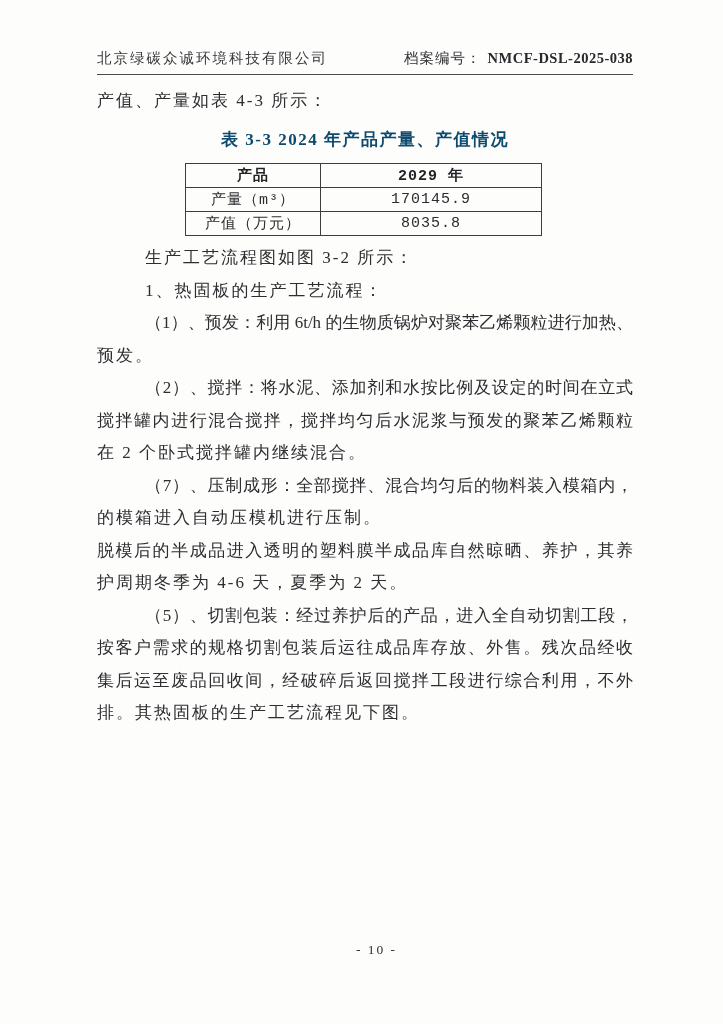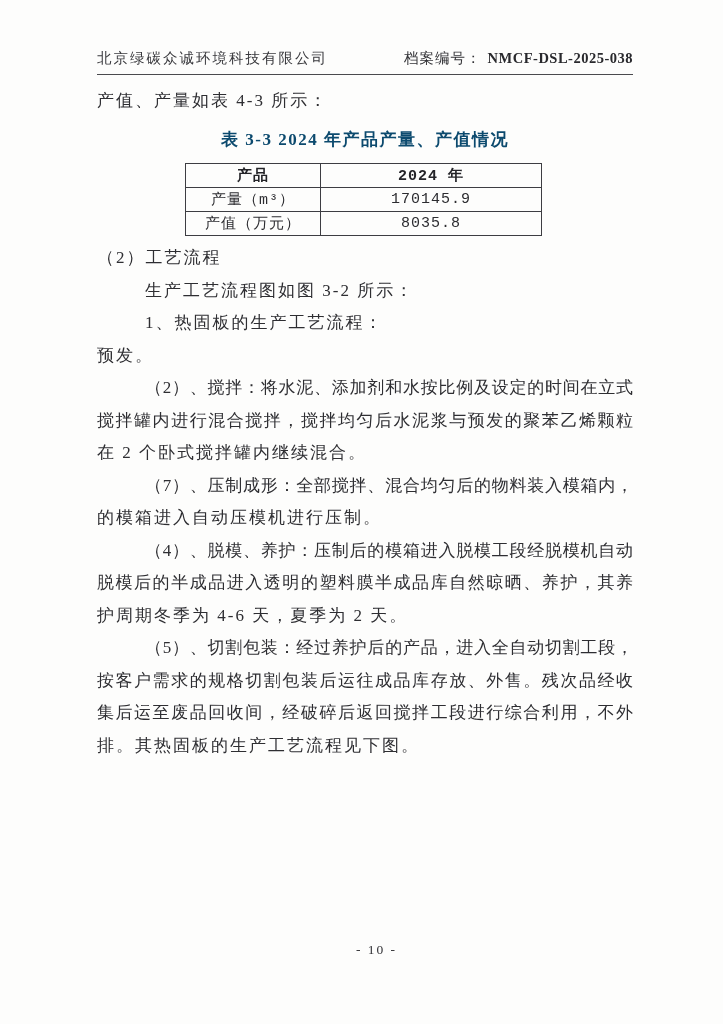--- a/index.html
+++ b/index.html
@@ -93,44 +93,43 @@
   <div class="tbl-title">表 3-3 2024 年产品产量、产值情况</div>
 
   <table class="data">
     <colgroup>
         <col class="c1">
         <col class="c2">
       </colgroup>
     <tbody>
         <tr>
       <th>产品</th>
-      <th>2024 年</th>
+      <th>2029 年</th>
     </tr>
     <tr>
       <td>产量（m³）</td>
       <td>170145.9</td>
     </tr>
     <tr>
       <td>产值（万元）</td>
       <td>8035.8</td>
     </tr>
   </tbody>
     </table>
 
   <div class="body-text">
-    <div class="line">（2）工艺流程</div>
     <div class="line indent">生产工艺流程图如图 3-2 所示：</div>
     <div class="line indent">1、热固板的生产工艺流程：</div>
+    <div class="line indent fill">（1）、预发：利用 6t/h 的生物质锅炉对聚苯乙烯颗粒进行加热、</div>
     <div class="line">预发。</div>
     <div class="line indent fill">（2）、搅拌：将水泥、添加剂和水按比例及设定的时间在立式</div>
     <div class="line fill">搅拌罐内进行混合搅拌，搅拌均匀后水泥浆与预发的聚苯乙烯颗粒</div>
     <div class="line">在 2 个卧式搅拌罐内继续混合。</div>
     <div class="line indent fill">（7）、压制成形：全部搅拌、混合均匀后的物料装入模箱内，</div>
     <div class="line">的模箱进入自动压模机进行压制。</div>
-    <div class="line indent fill">（4）、脱模、养护：压制后的模箱进入脱模工段经脱模机自动</div>
     <div class="line fill">脱模后的半成品进入透明的塑料膜半成品库自然晾晒、养护，其养</div>
     <div class="line">护周期冬季为 4-6 天，夏季为 2 天。</div>
     <div class="line indent fill">（5）、切割包装：经过养护后的产品，进入全自动切割工段，</div>
     <div class="line fill">按客户需求的规格切割包装后运往成品库存放、外售。残次品经收</div>
     <div class="line fill">集后运至废品回收间，经破碎后返回搅拌工段进行综合利用，不外</div>
     <div class="line">排。其热固板的生产工艺流程见下图。</div>
   </div>
 
   <div class="footer">- 10 -</div>
 

